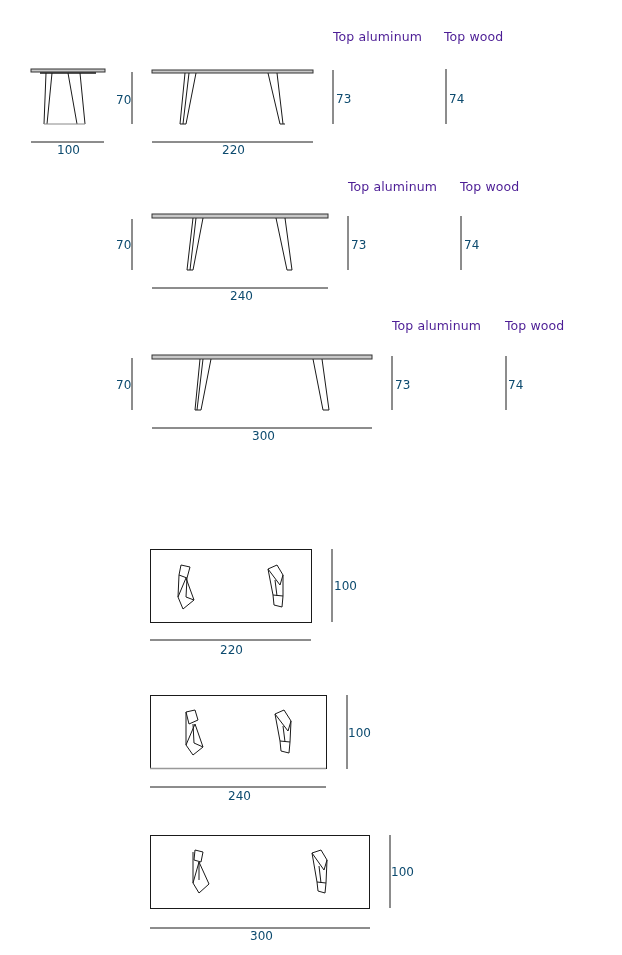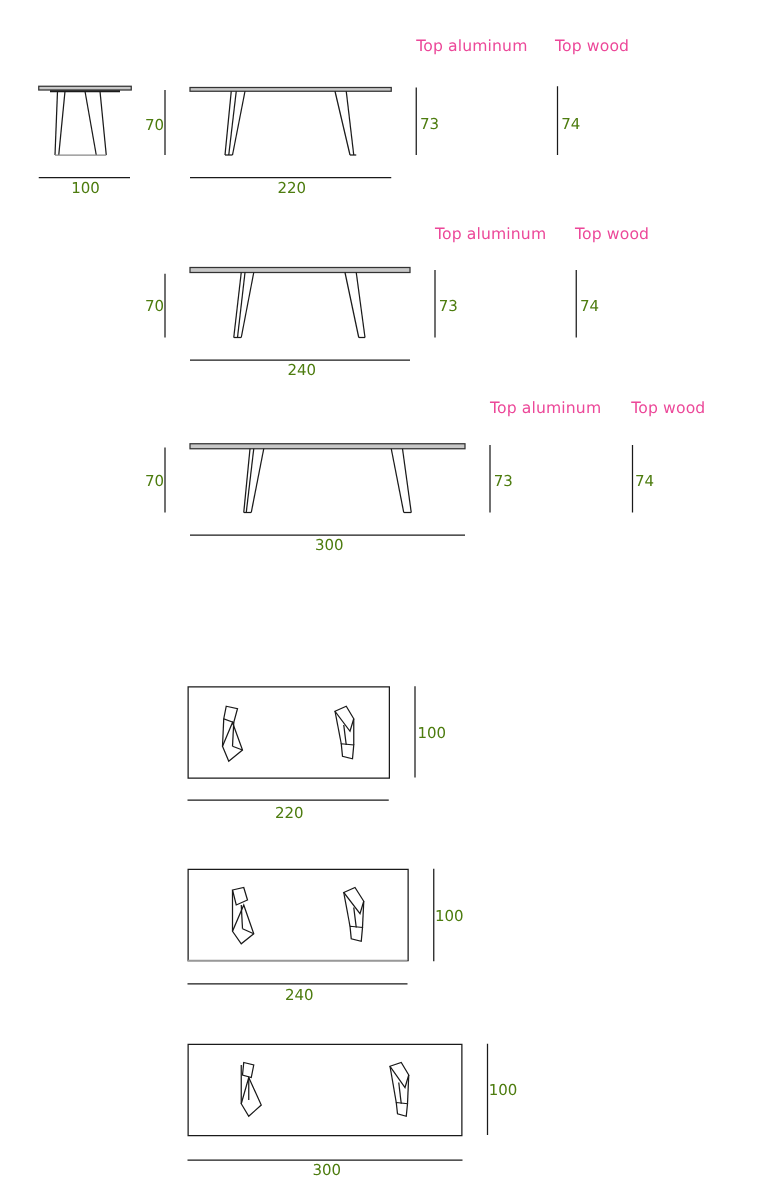--- a/index.html
+++ b/index.html
@@ -1,19 +1,19 @@
 <!DOCTYPE html>
 <html><head>
 <meta charset="utf-8">
 <style>
   html, body { margin: 0; padding: 0; background: #ffffff; }
   body { width: 622px; height: 955px; position: relative; overflow: hidden;
          font-family: "DejaVu Sans", sans-serif; color: #222; }
-  .lbl { position: absolute; font-size: 12px; color: #4d7c0f; white-space: nowrap; line-height: 14px; }
-  .lbl-top { font-size: 12.5px; color: #ec4899; letter-spacing: 0.1px; }
+  .lbl { position: absolute; font-size: 12px; color: #0c4a6e; white-space: nowrap; line-height: 14px; }
+  .lbl-top { font-size: 12.5px; color: #4c1d95; letter-spacing: 0.1px; }
   svg.draw { position: absolute; left: 0; top: 0; overflow: visible; }
 </style>
 </head>
 <body>
 
 <svg class="draw" width="622" height="955" stroke="#1a1a1a" fill="none" stroke-width="1">
 
   <g>
     <rect x="31" y="69" width="74" height="3" fill="#c8c8c8" stroke="#333"></rect>
     <line x1="40" y1="73" x2="96" y2="73" stroke-width="1.5"></line>

